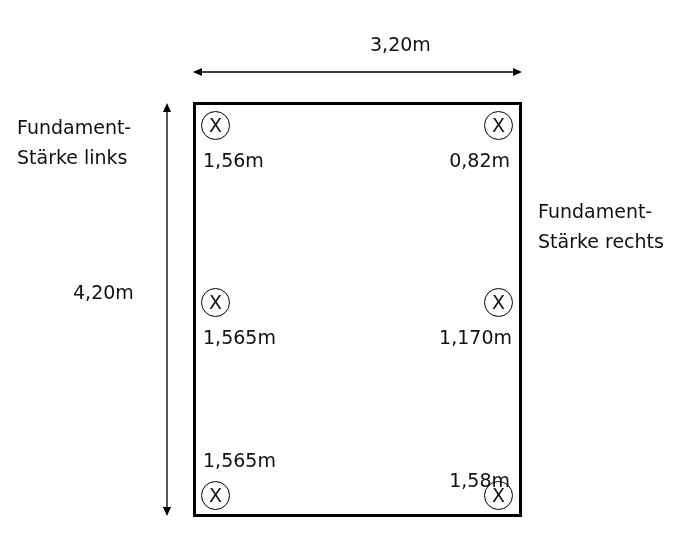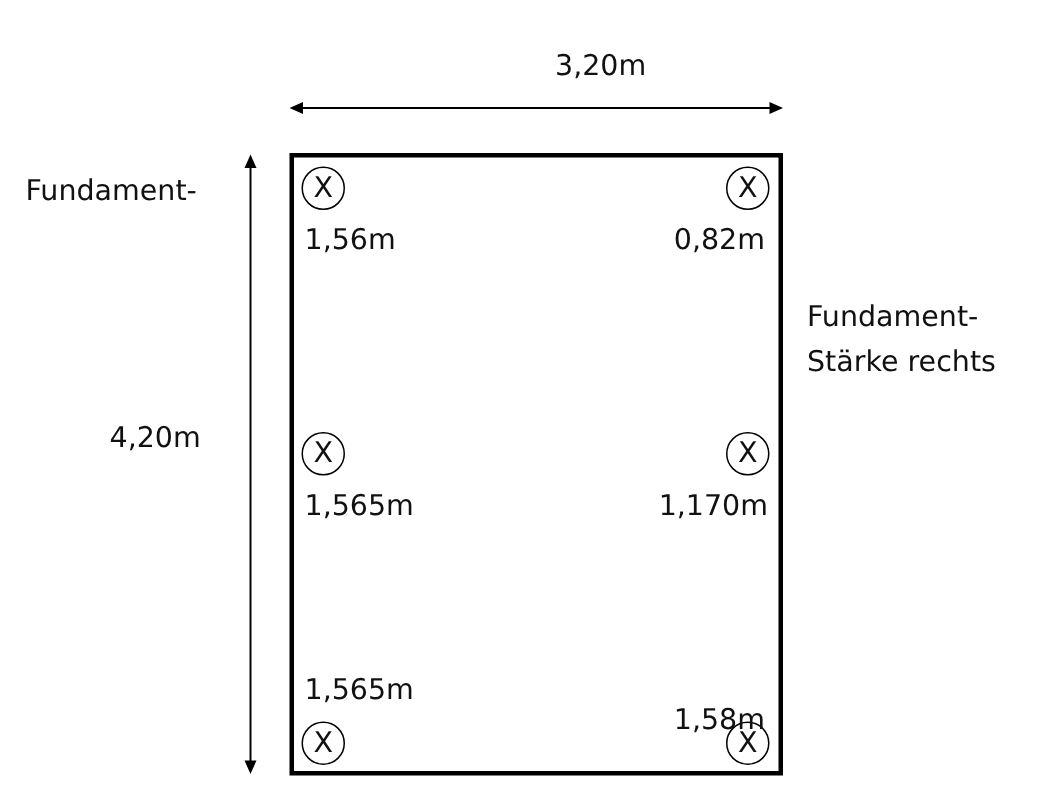--- a/index.html
+++ b/index.html
@@ -28,20 +28,21 @@
     <polygon points="167,103 163,112 171,112" stroke="none"></polygon>
     <polygon points="167,516 163,507 171,507" stroke="none"></polygon>
   </g>
 </svg>
 
 <div class="abs label" style="left:322px;top:29px;margin-left:48px;">3,20m</div>
 <div class="abs label" style="left:73px;top:277px;">4,20m</div>
 
 <div class="abs label" style="left:17px;top:112px;">
   <div>Fundament-</div>
+  <div>Stärke links</div>
 </div>
 
 <div class="abs label" style="left:538px;top:196px;">
   <div>Fundament-</div>
   <div>Stärke rechts</div>
 </div>
 
 <div class="rect"></div>
 
 <div class="circ" style="left:201px;top:111px;">X</div>

